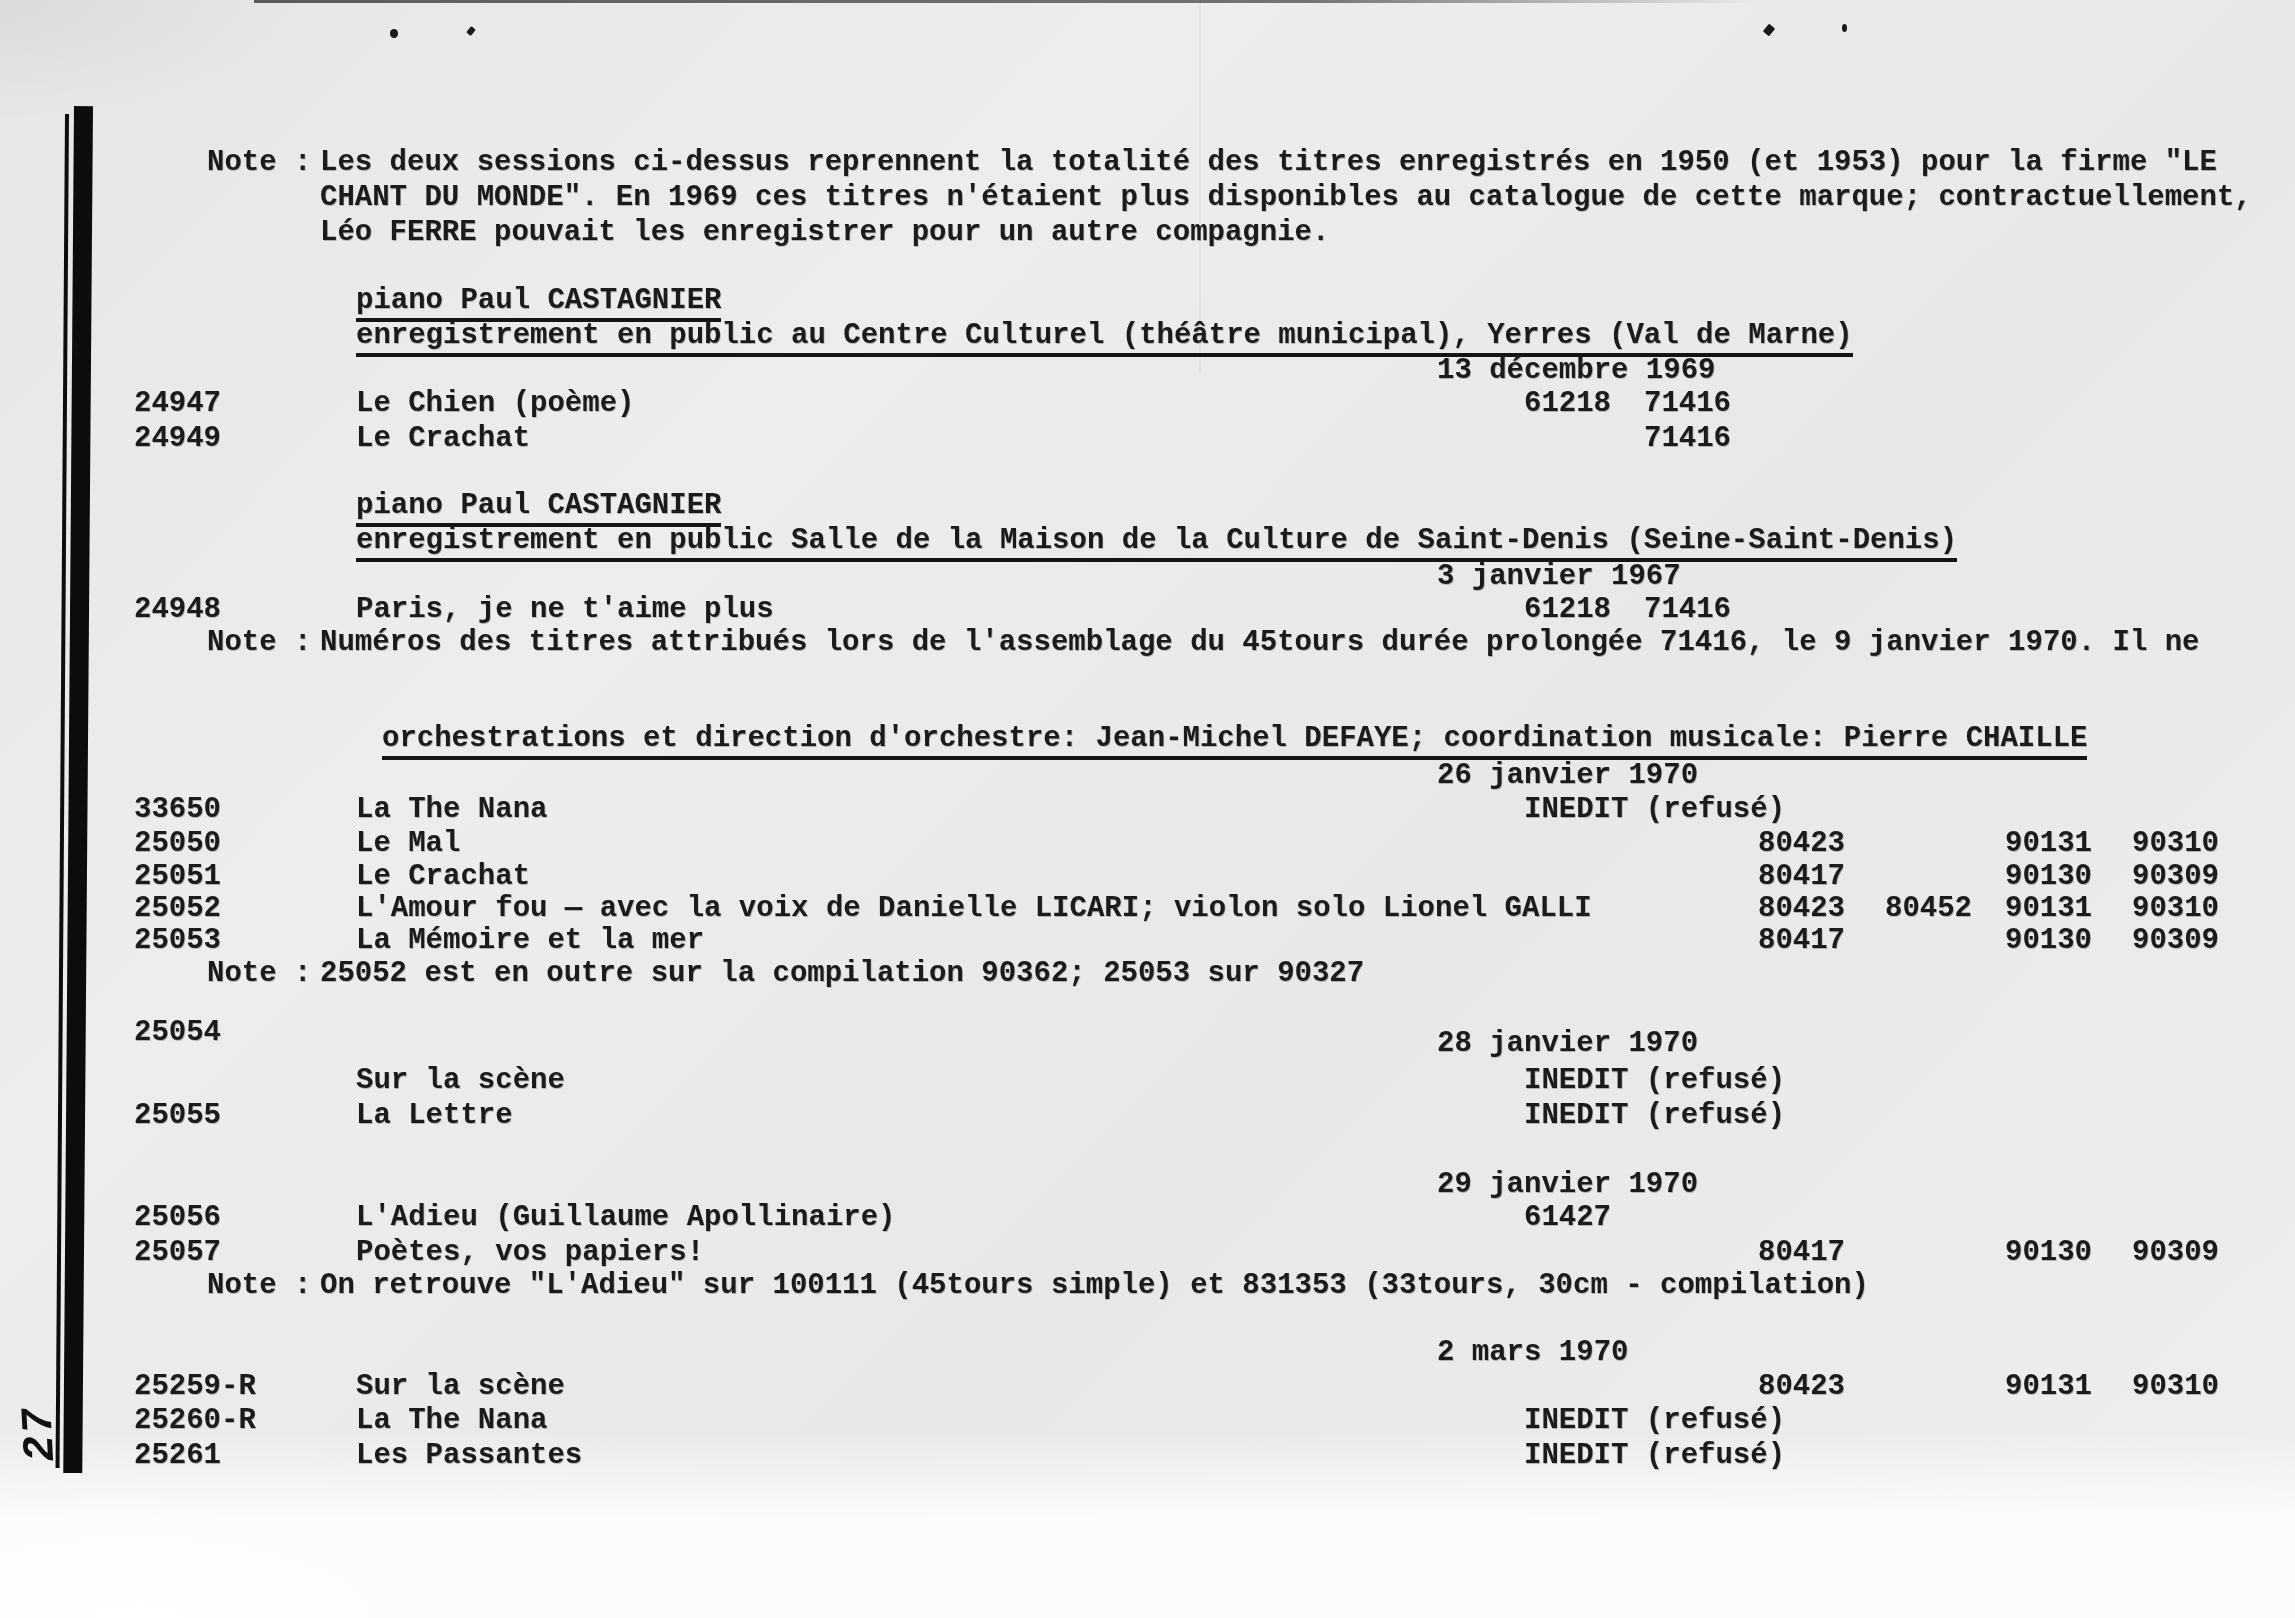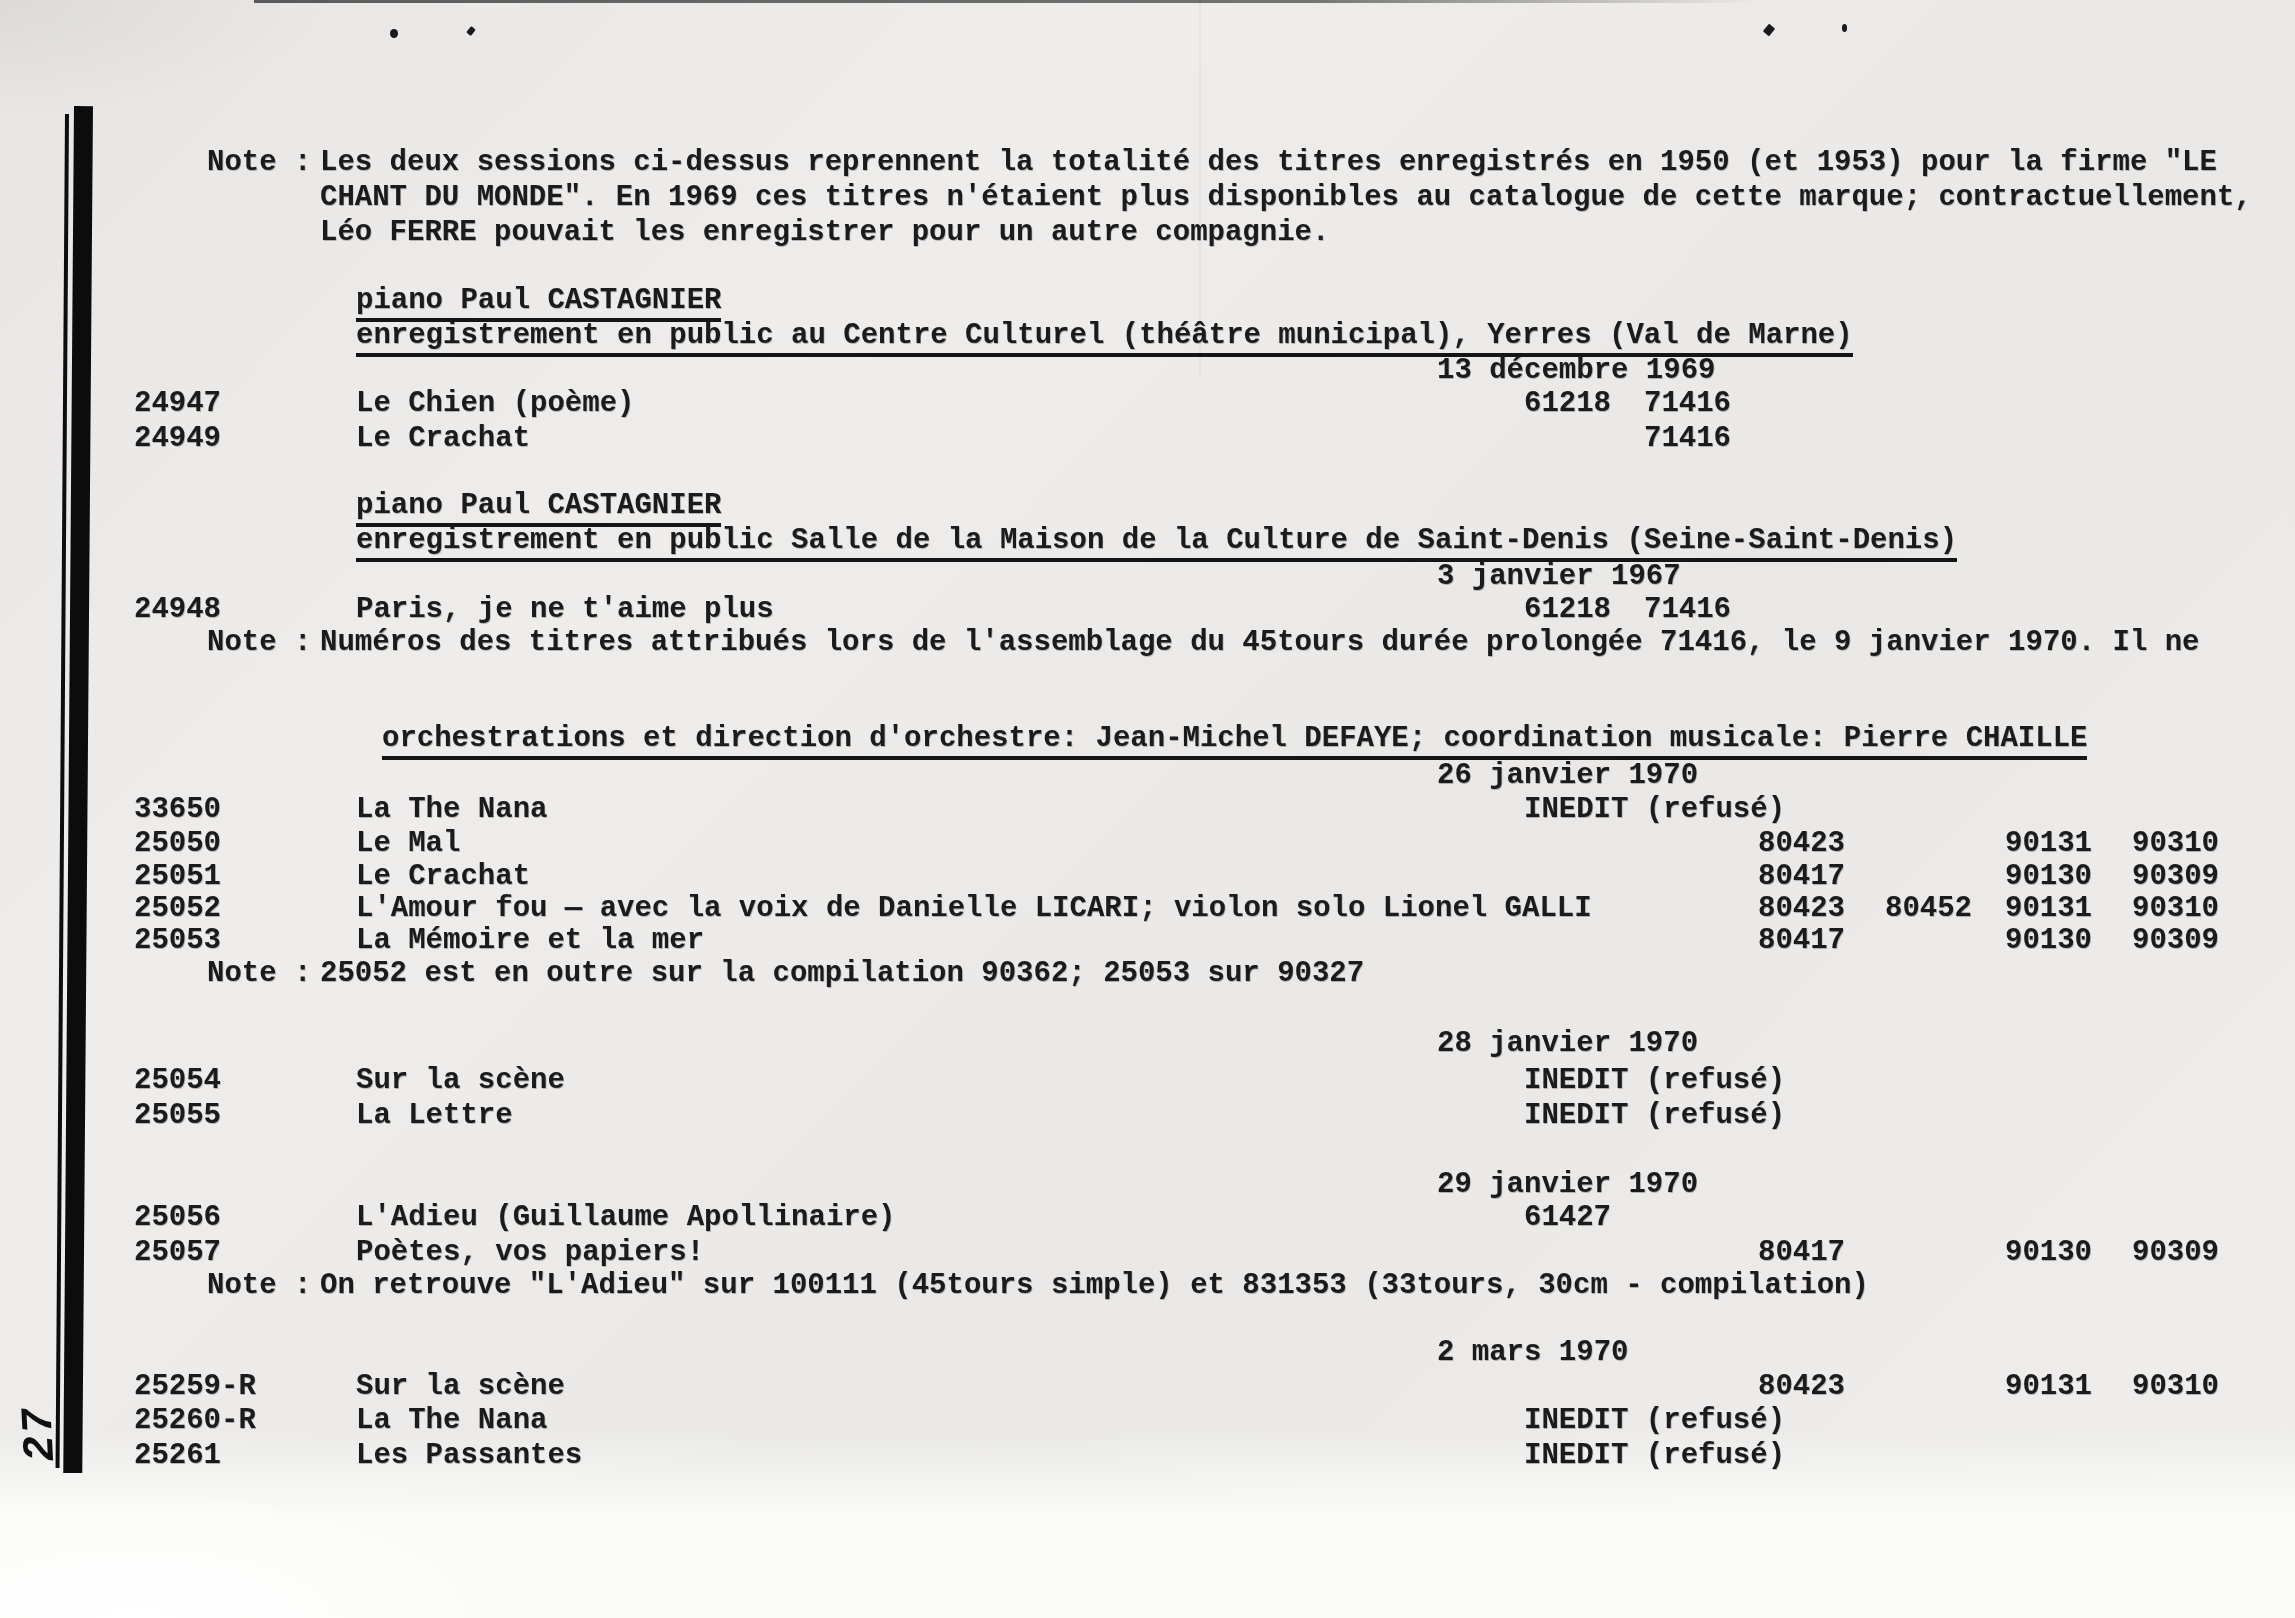--- a/index.html
+++ b/index.html
@@ -103,21 +103,21 @@
   <span class="t" style="left:356px;top:926px;">La Mémoire et la mer</span>
   <span class="t" style="left:1758px;top:926px;">80417</span>
   <span class="t" style="left:2005px;top:926px;">90130</span>
   <span class="t" style="left:2132px;top:926px;">90309</span>
 
   <span class="t" style="left:207px;top:959px;">Note :</span>
   <span class="t" style="left:320px;top:959px;">25052 est en outre sur la compilation 90362; 25053 sur 90327</span>
 
   <span class="t" style="left:1437px;top:1029px;text-align:center;">28 janvier 1970</span>
 
-  <span class="t" style="left:134px;top:1066px;">25054</span>
+  <span class="t" style="left:134px;top:1018px;">25054</span>
   <span class="t" style="left:356px;top:1066px;">Sur la scène</span>
   <span class="t" style="left:1524px;top:1066px;">INEDIT (refusé)</span>
 
   <span class="t" style="left:134px;top:1101px;">25055</span>
   <span class="t" style="left:356px;top:1101px;">La Lettre</span>
   <span class="t" style="left:1524px;top:1101px;">INEDIT (refusé)</span>
 
   <span class="t" style="left:1437px;top:1170px;">29 janvier 1970</span>
 
   <span class="t" style="left:134px;top:1203px;">25056</span>

